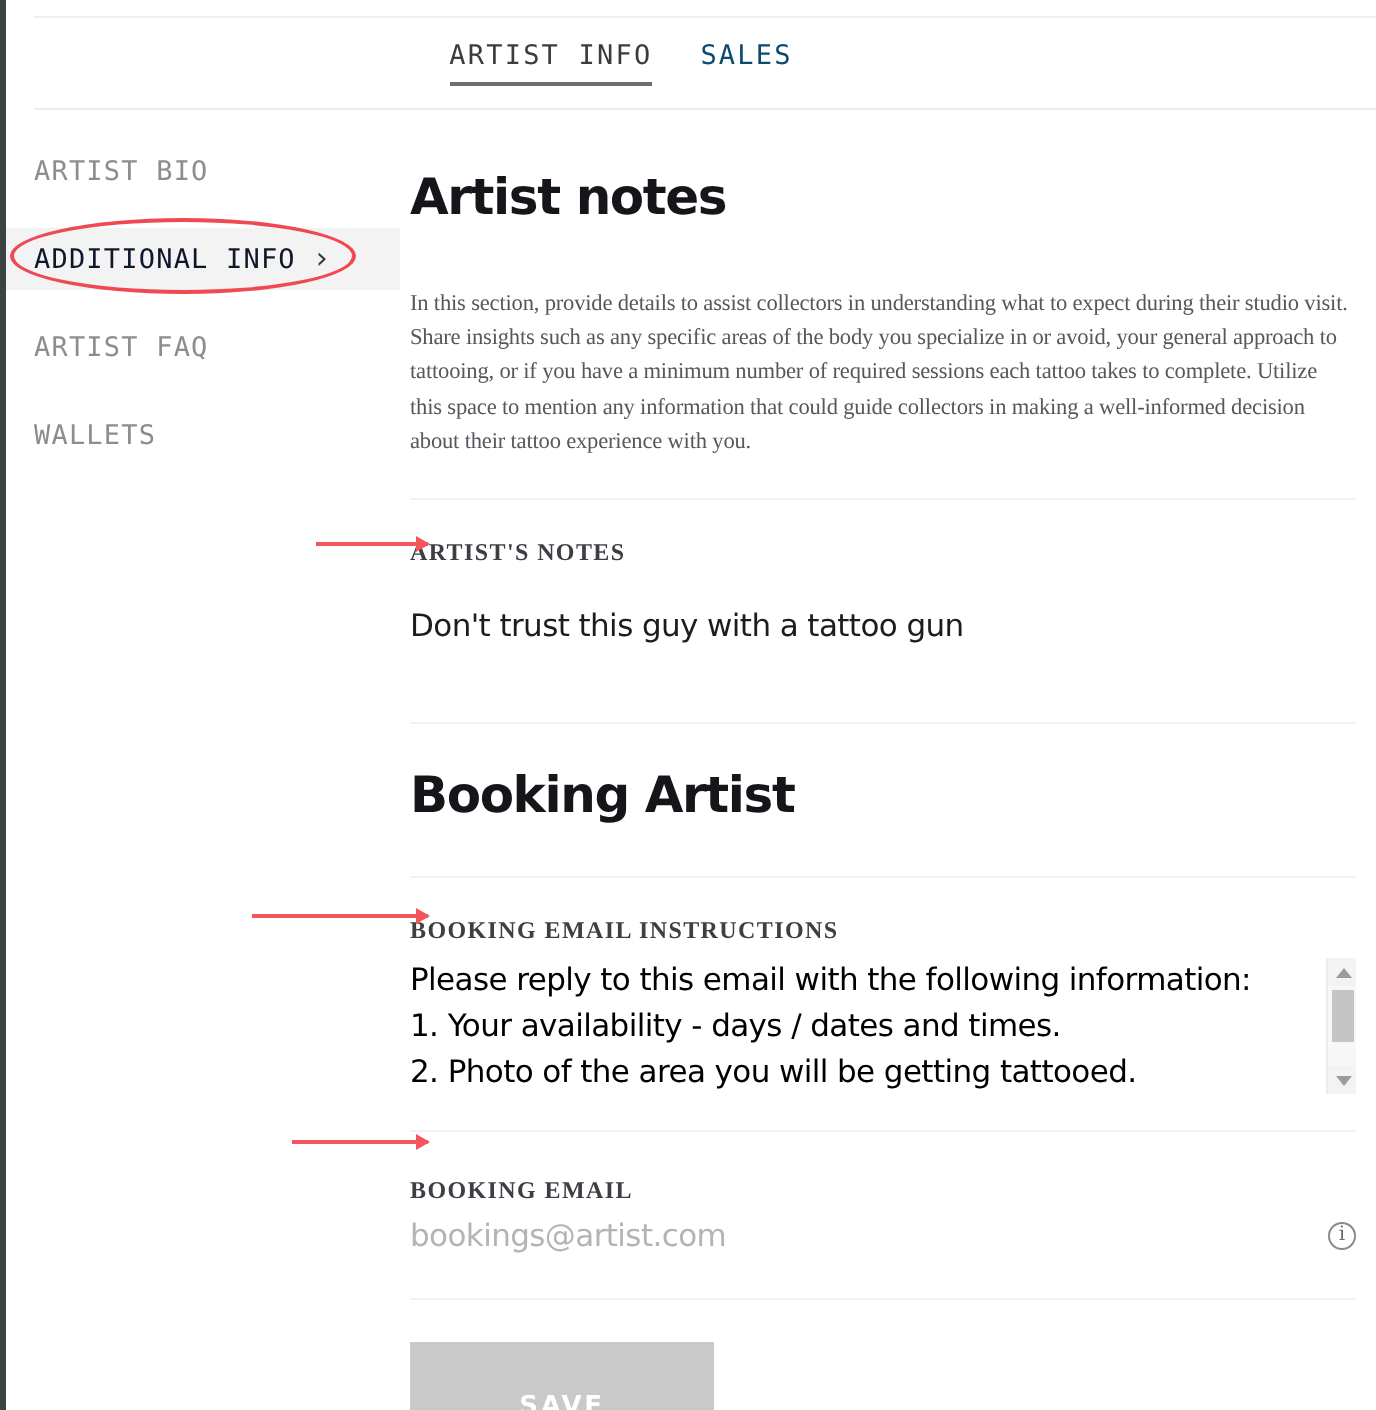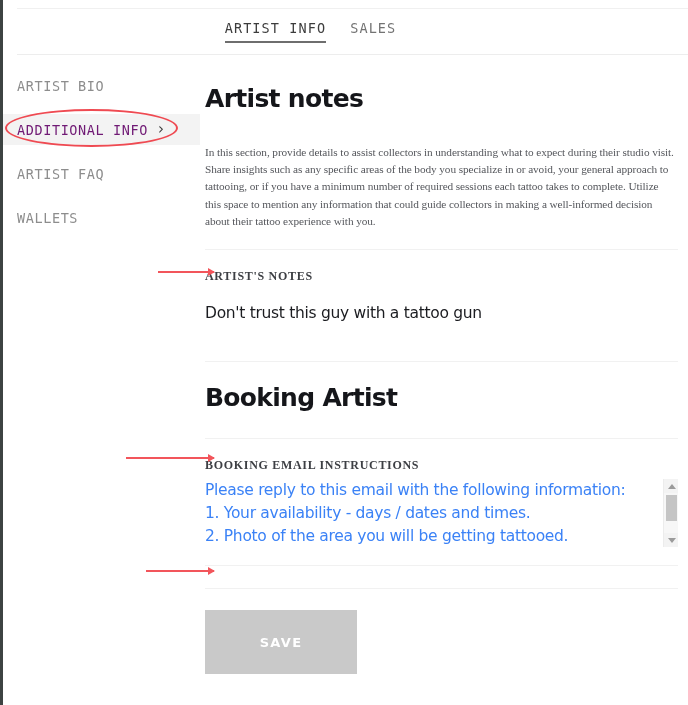--- a/index.html
+++ b/index.html
@@ -50,21 +50,21 @@
     width: 615px;
     display: flex;
     justify-content: center;
     align-items: baseline;
     gap: 24px;
   }
   .tab {
     font-family: "DejaVu Sans Mono", "Liberation Mono", monospace;
     font-size: 13.5px;
     letter-spacing: 1.1px;
-    color: #737373;
+    color: #0c4a6e;
     padding-bottom: 5px;
     cursor: pointer;
     white-space: nowrap;
   }
   .tab.active {
     color: #3c3c3c;
     border-bottom: 2px solid #6e6e6e;
   }
 
   
@@ -87,21 +87,21 @@
   .nav-item.selected {
     background: #f3f3f3;
   }
   .nav-label {
     font-family: "DejaVu Sans Mono", "Liberation Mono", monospace;
     font-size: 13.5px;
     letter-spacing: 0.6px;
     color: #8d8d8d;
     white-space: nowrap;
   }
-  .nav-item.selected .nav-label { color: #701a75; }
+  .nav-item.selected .nav-label { color: #0f172a; }
   .nav-chev {
     margin-left: 10px;
     font-size: 15px;
     line-height: 1;
     color: #3a3a3a;
     font-family: "DejaVu Sans", sans-serif;
   }
 
   
   .annot-ellipse {
@@ -187,21 +187,21 @@
   .scroll-field .lines {
     position: absolute;
     left: 0; top: 0;
     width: 440px;
   }
   .scroll-field .lines div {
     font-family: "DejaVu Sans", sans-serif;
     font-size: 15.5px;
     line-height: 23px;
     letter-spacing: -0.3px;
-    color: #3b82f6;
+    color: #000000;
     white-space: nowrap;
   }
 
   
   .sb {
     position: absolute;
     right: 0; top: 0;
     width: 15px; height: 68px;
     background: #f7f7f7;
     border-left: 1px solid #ececec;
@@ -347,20 +347,27 @@
           <div class="thumb"></div>
           <div class="arrow down">
               <i></i>
             </div>
         </div>
       </div>
     </div>
 
     <div class="divider" style="margin-top:18px;"></div>
 
+    <div style="margin-top:22px;">
+      <div class="field-label">BOOKING EMAIL</div>
+      <div class="row-between" style="margin-top:6px;">
+        <div class="field-value placeholder">bookings@artist.com</div>
+        <div class="info-icon">i</div>
+      </div>
+    </div>
 
     <div class="divider" style="margin-top:22px;"></div>
 
     <button class="save-btn" style="margin-top:21px;">SAVE</button>
 
   </div>
 
 </div>
 
 </body></html>

